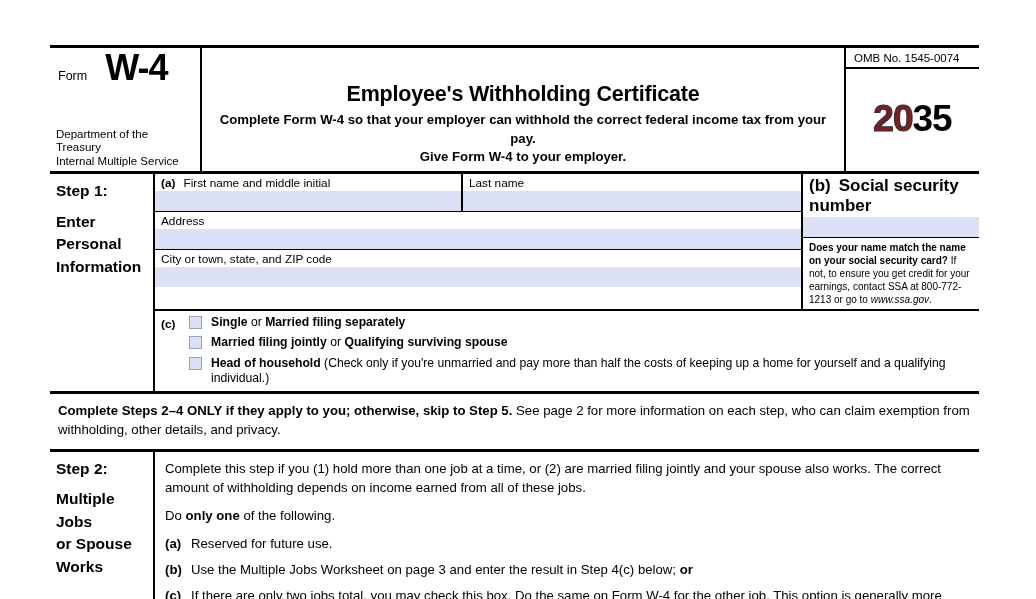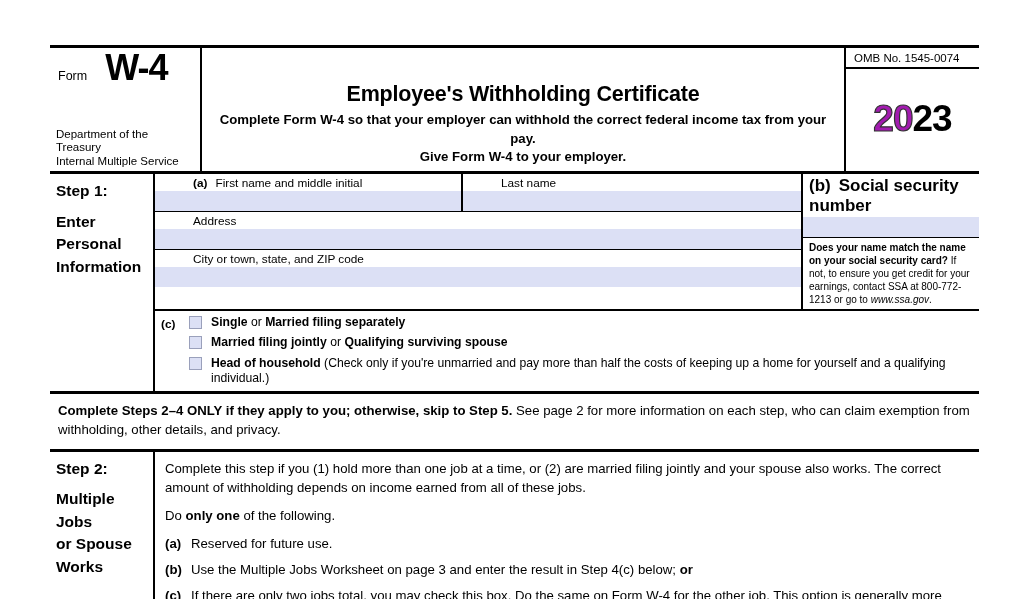--- a/index.html
+++ b/index.html
@@ -84,21 +84,21 @@
     flex: 1;
     display: flex;
     align-items: center;
     justify-content: center;
     font-size: 37px;
     font-weight: bold;
     letter-spacing: -1px;
     padding-bottom: 2px;
   }
   .year .hollow {
-    color: #a21caf;
+    color: #7f1d1d;
     -webkit-text-stroke: 1.2px #333;
     text-shadow:
       -1px 0 #555, 1px 0 #555, 0 -1px #555, 0 1px #555;
   }
   .year .hollow { text-shadow: none; }
   .year .solid { color: #000; }
 
   
   .step1 {
     display: flex;
@@ -118,21 +118,20 @@
   .s1-top { display: flex; border-bottom: 2px solid #000; }
   .s1-left { flex: 1; }
   .s1-right { width: 178px; border-left: 2px solid #000; }
 
   .fld { border-bottom: 1px solid #000; }
   .fld:last-child { border-bottom: none; }
   .fld-label {
     font-size: 11.8px;
     padding: 2px 0 1px 6px;
     white-space: nowrap;
-    margin-left: 32px;
   }
   .fld-label .ltr { font-weight: bold; margin-right: 8px; }
   .fld-input {
     height: 20px;
     background: #dce0f5;
   }
 
   .name-row { display: flex; border-bottom: 1px solid #000; }
   .name-first { flex: 0 0 308px; border-right: 2px solid #000; }
   .name-last { flex: 1; }
@@ -239,21 +238,21 @@
       <div class="hdr-mid">
         <div class="main-title">Employee's Withholding Certificate</div>
         <div class="sub-line">Complete Form W-4 so that your employer can withhold the correct federal income tax from your pay.</div>
         <div class="sub-line">Give Form W-4 to your employer.</div>
       </div>
 
       <div class="hdr-right">
         <div class="omb">OMB No. 1545-0074</div>
         <div class="year">
           <span class="hollow">20</span>
-            <span class="solid">23</span>
+            <span class="solid">35</span>
         </div>
       </div>
 
     </div>
 
     <div class="step1">
 
       <div class="step-label-col">
         <div class="step-no">Step 1:</div>
         <div>Enter</div>

